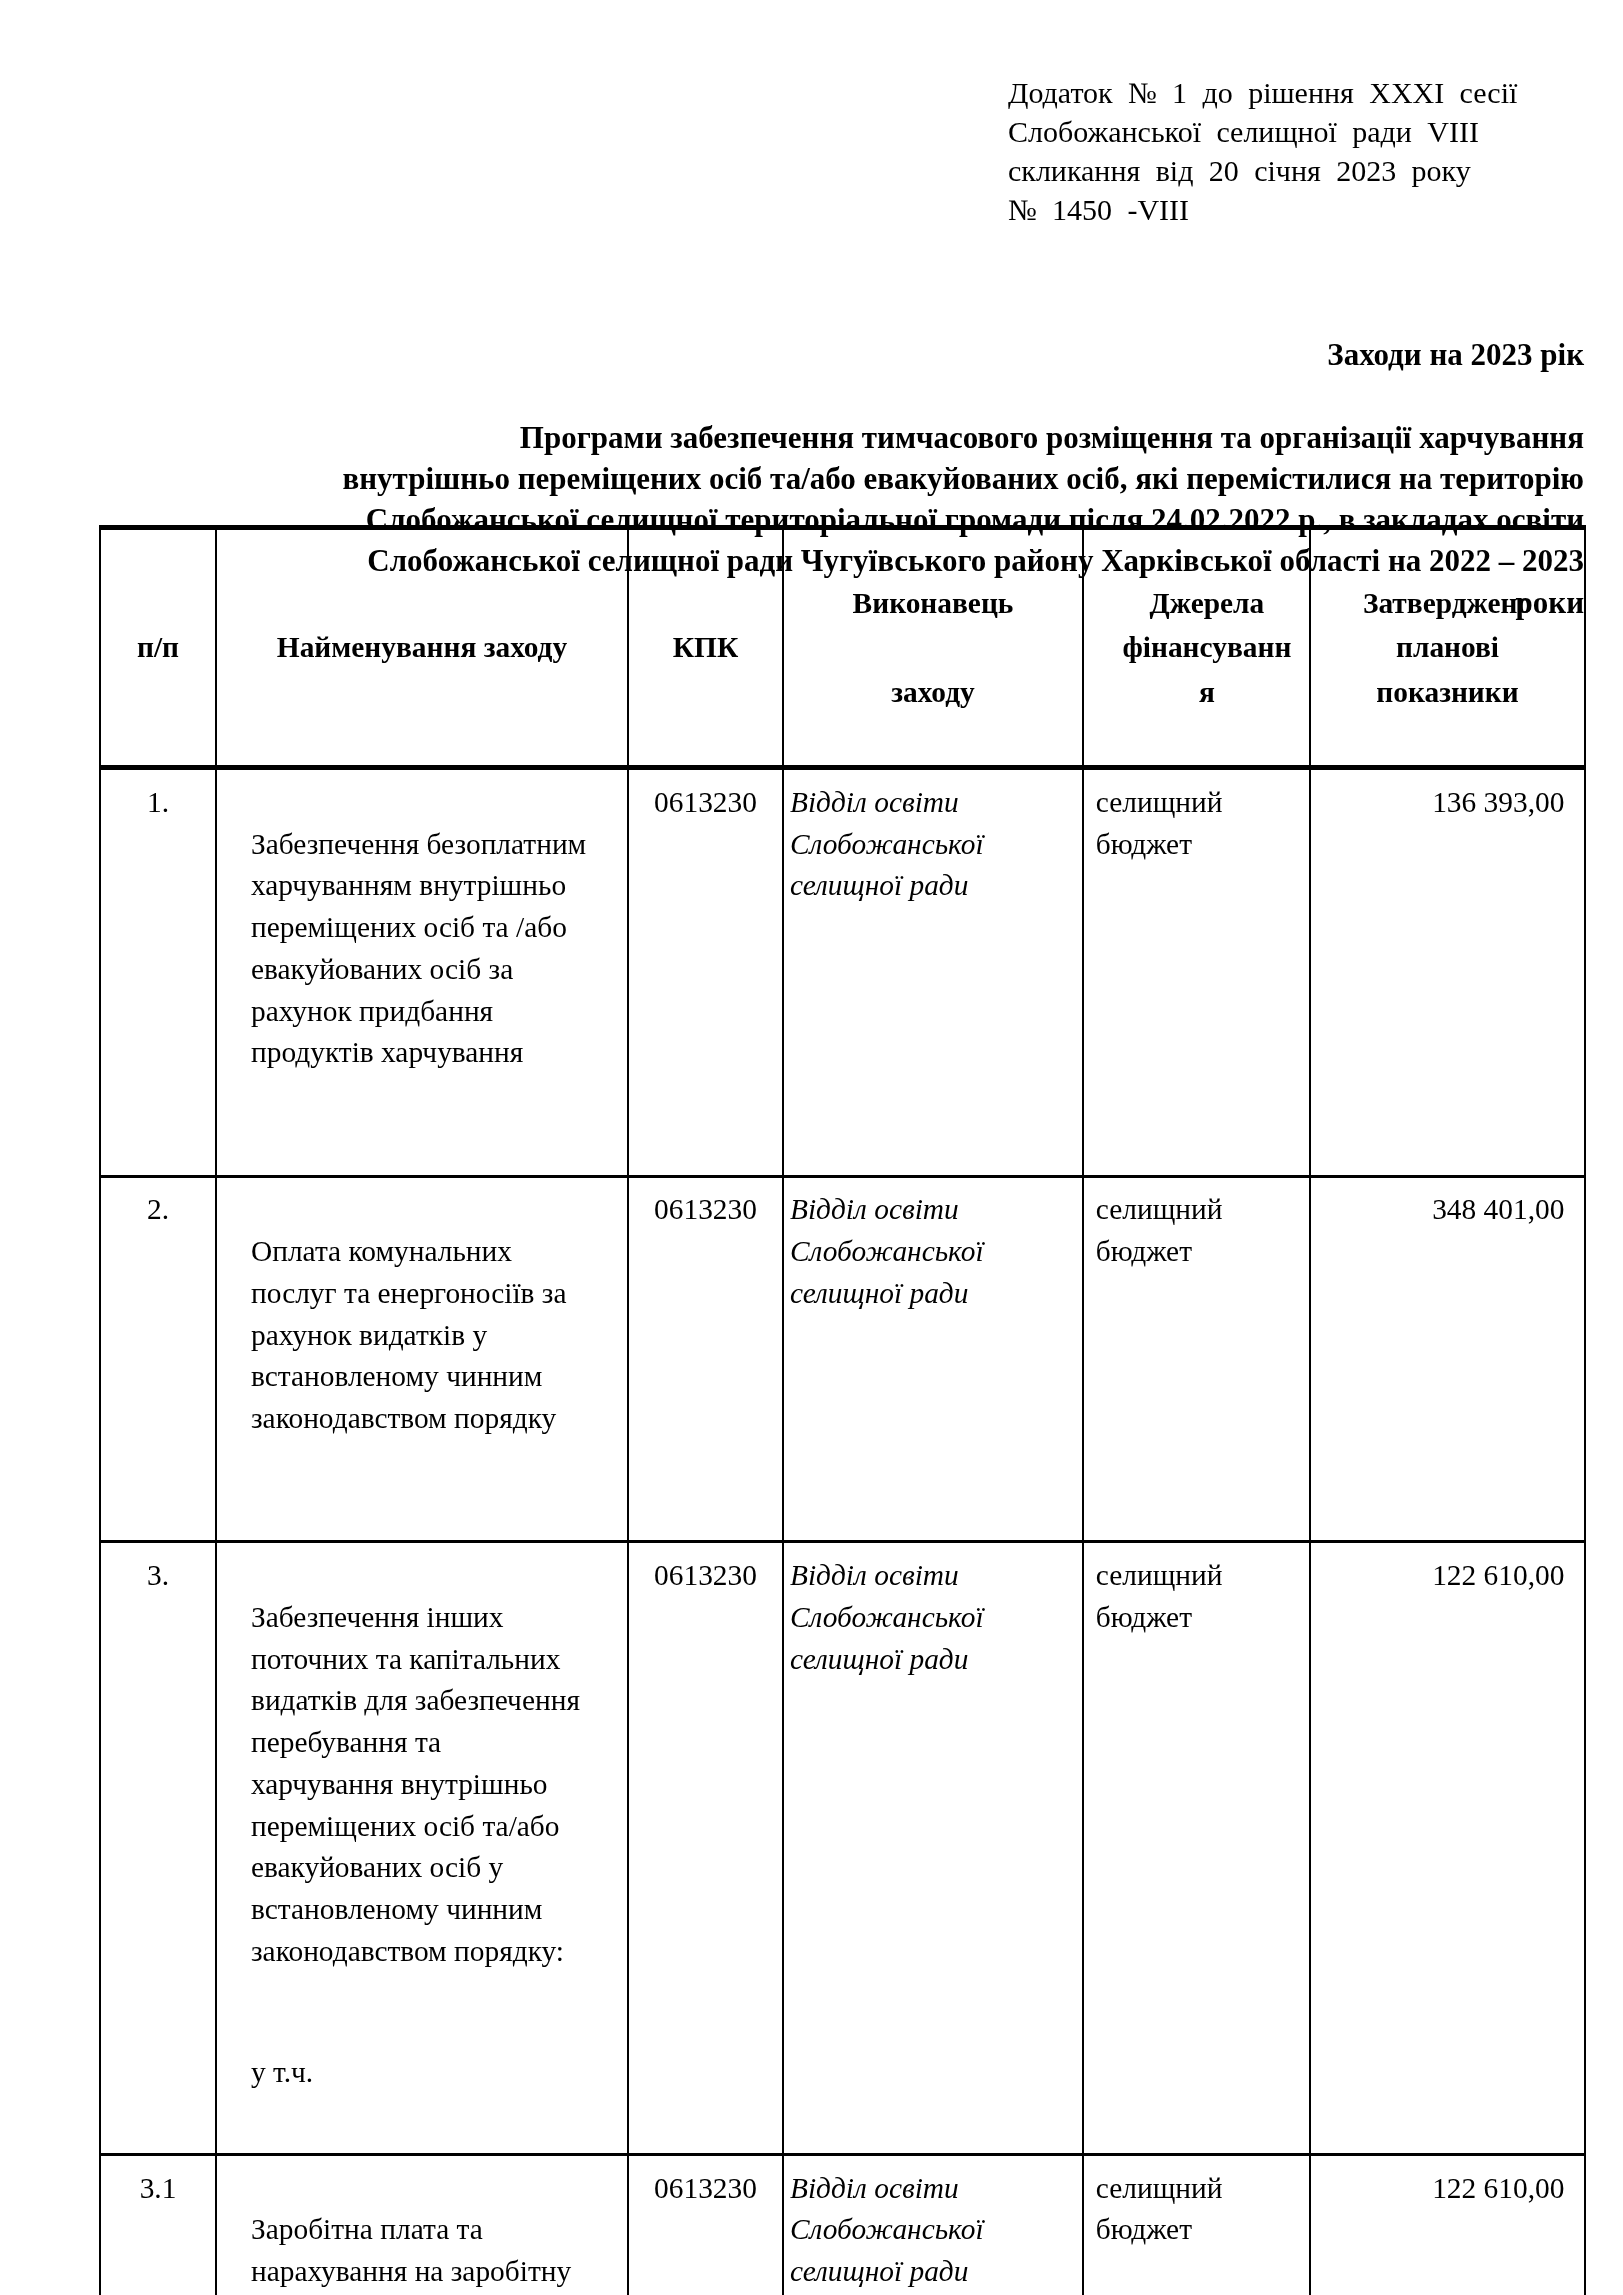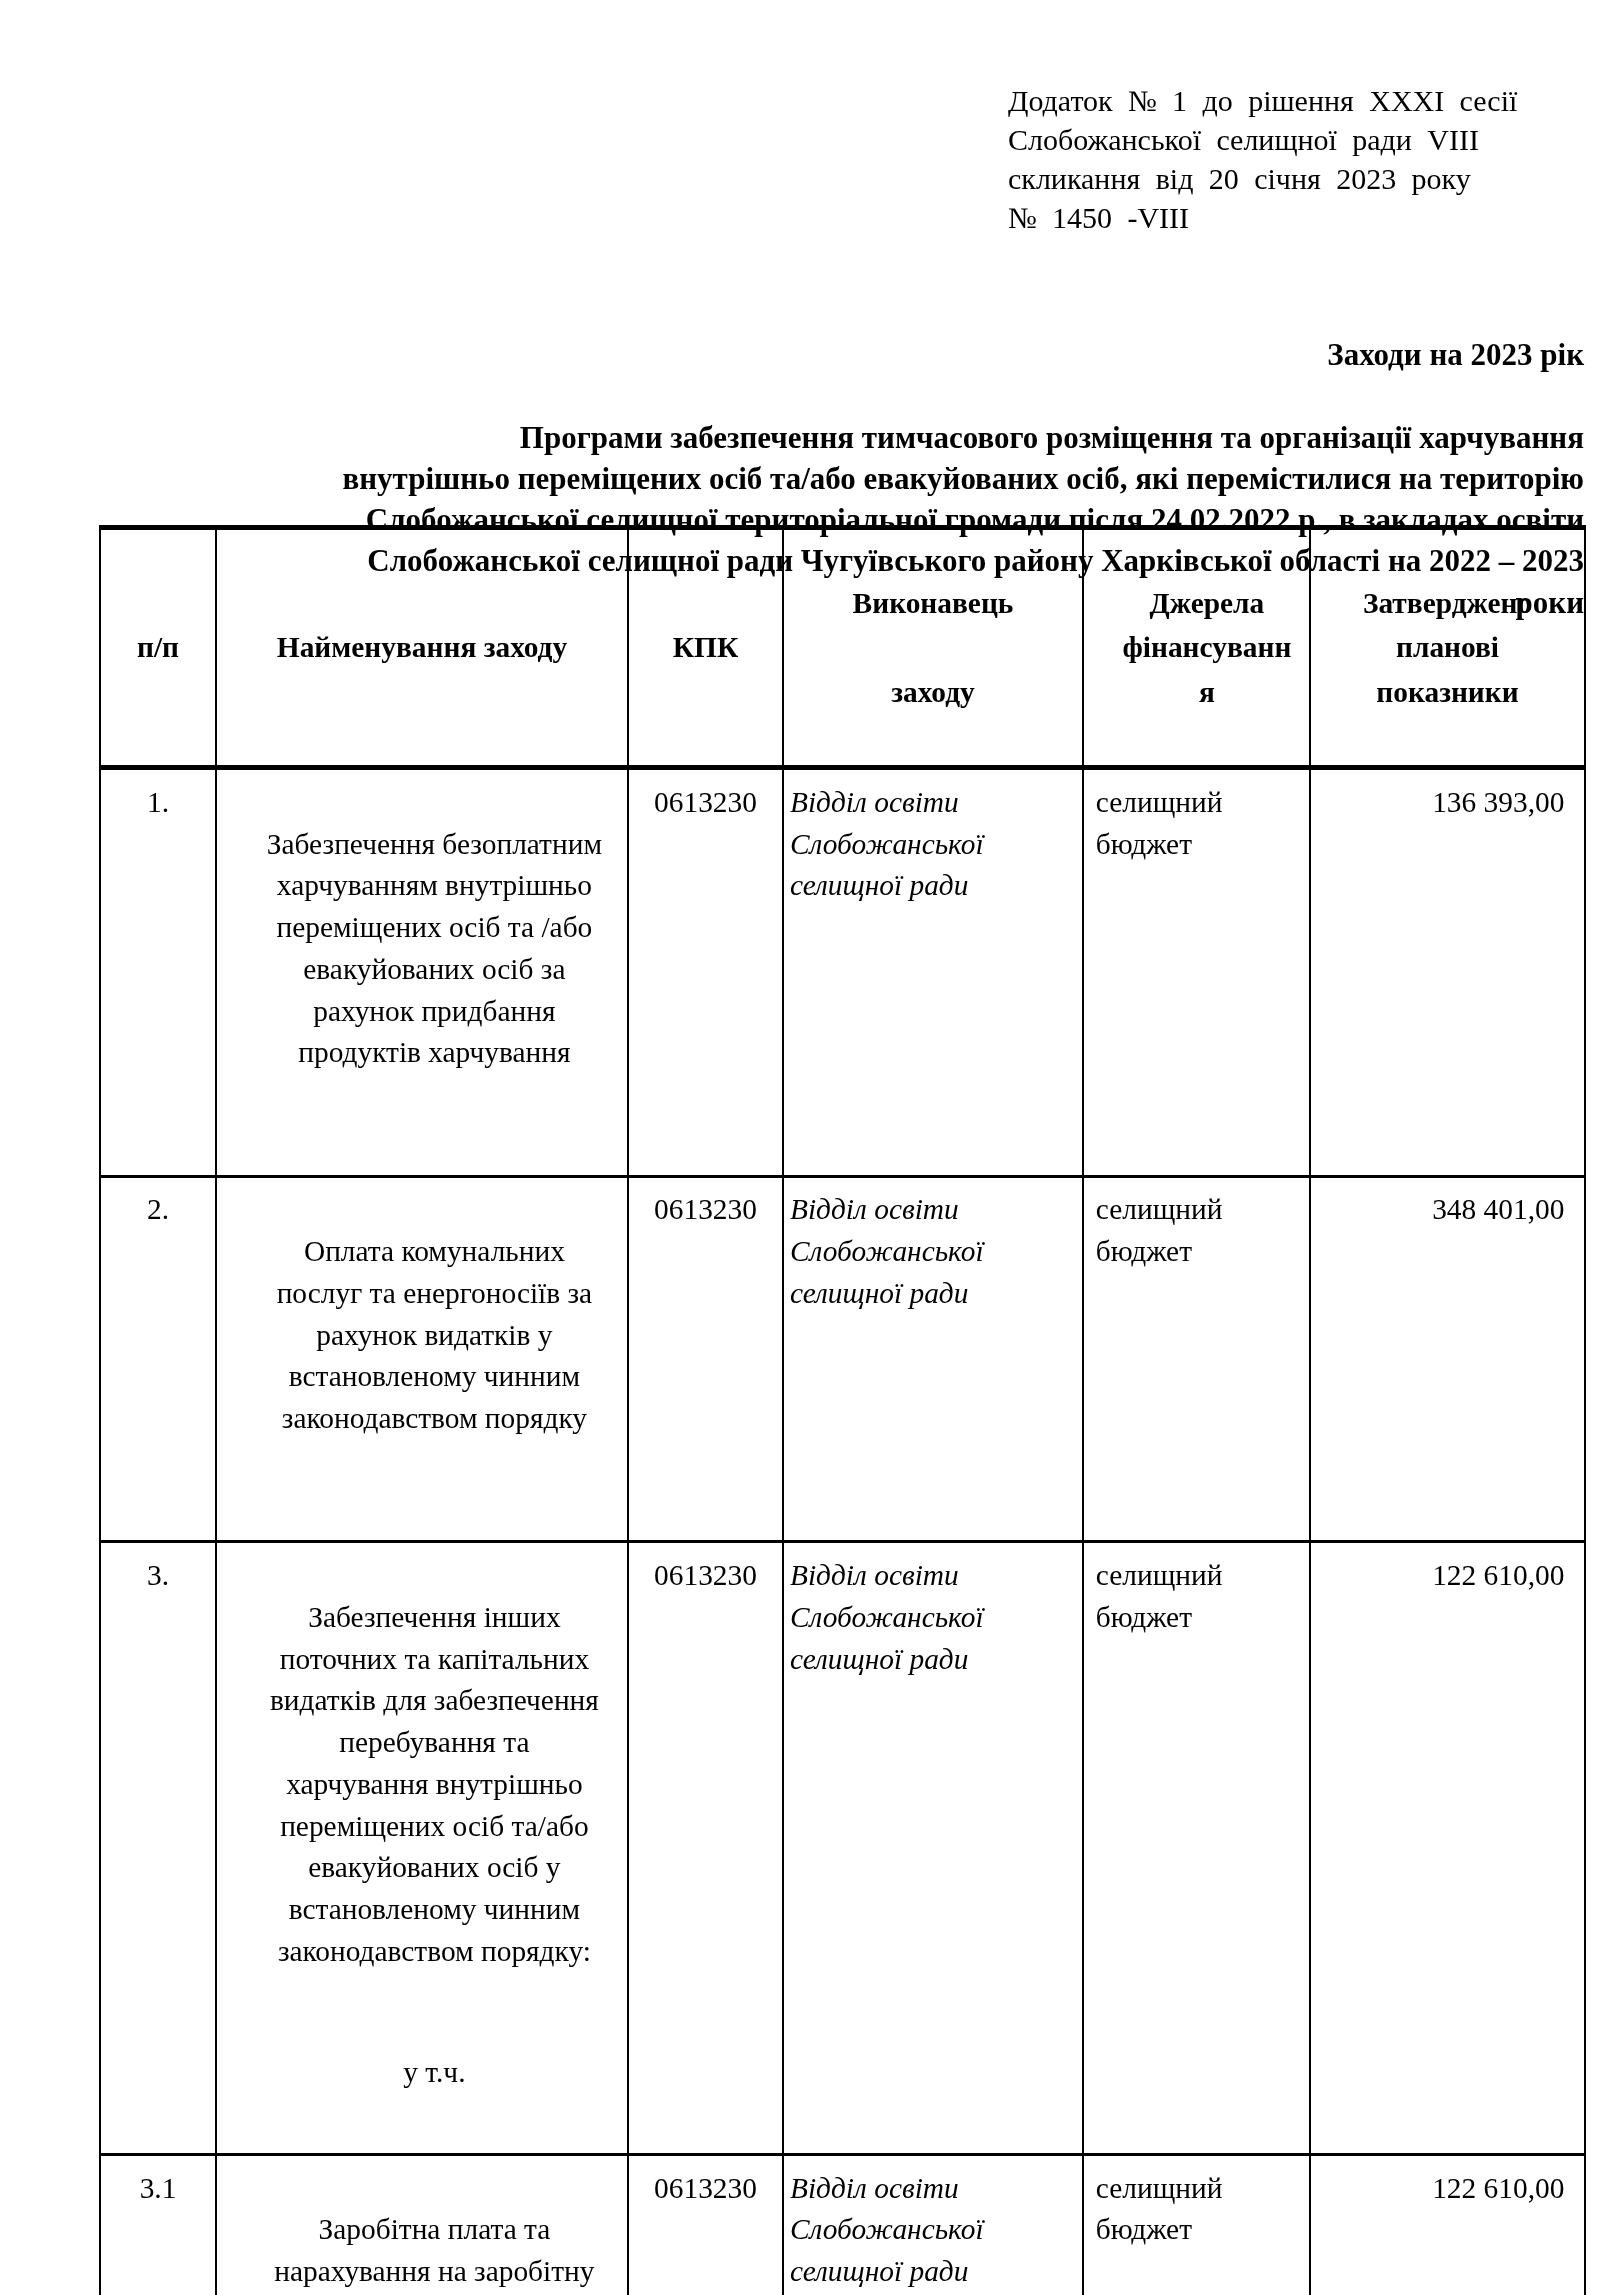--- a/index.html
+++ b/index.html
@@ -11,21 +11,21 @@
     color: #000000;
     font-family: "Liberation Serif", serif;
     box-sizing: border-box;
     overflow: hidden;
   }
 
   
   .annex {
     position: absolute;
     left: 1008px;
-    top: 81px;
+    top: 73px;
     width: 563px;
     font-size: 30px;
     line-height: 1.3;
     white-space: pre-line;
     word-spacing: 7.9px;
     text-align: left;
   }
 
   
   .title-wrap {
@@ -68,21 +68,21 @@
   thead th.h-src { text-align: left; padding-left: 26px; }
 
   tbody td {
     vertical-align: top;
     line-height: 1.42;
     white-space: pre-line;
     padding-top: 11.8px;
     padding-bottom: 17px;
   }
   td.c-num  { text-align: center; }
-  td.c-name { text-align: center; padding-left: 34px; padding-right: 9.2px; }
+  td.c-name { text-align: left; padding-left: 34px; padding-right: 9.2px; }
   td.c-kpk  { text-align: center; }
   td.c-exec { text-align: left; padding-left: 6px; padding-right: 5.2px; font-style: italic; }
   td.c-src  { text-align: left; padding-left: 11.8px; padding-right: 5.2px; }
   td.c-amt  { text-align: right; padding-right: 19.6px; }
 
   tr.r1 > td { height: 304px; }
   tr.r2 > td { height: 225px; }
   tr.r3 > td { height: 449px; }
   tr.r4 > td { height: 390px; }
 

